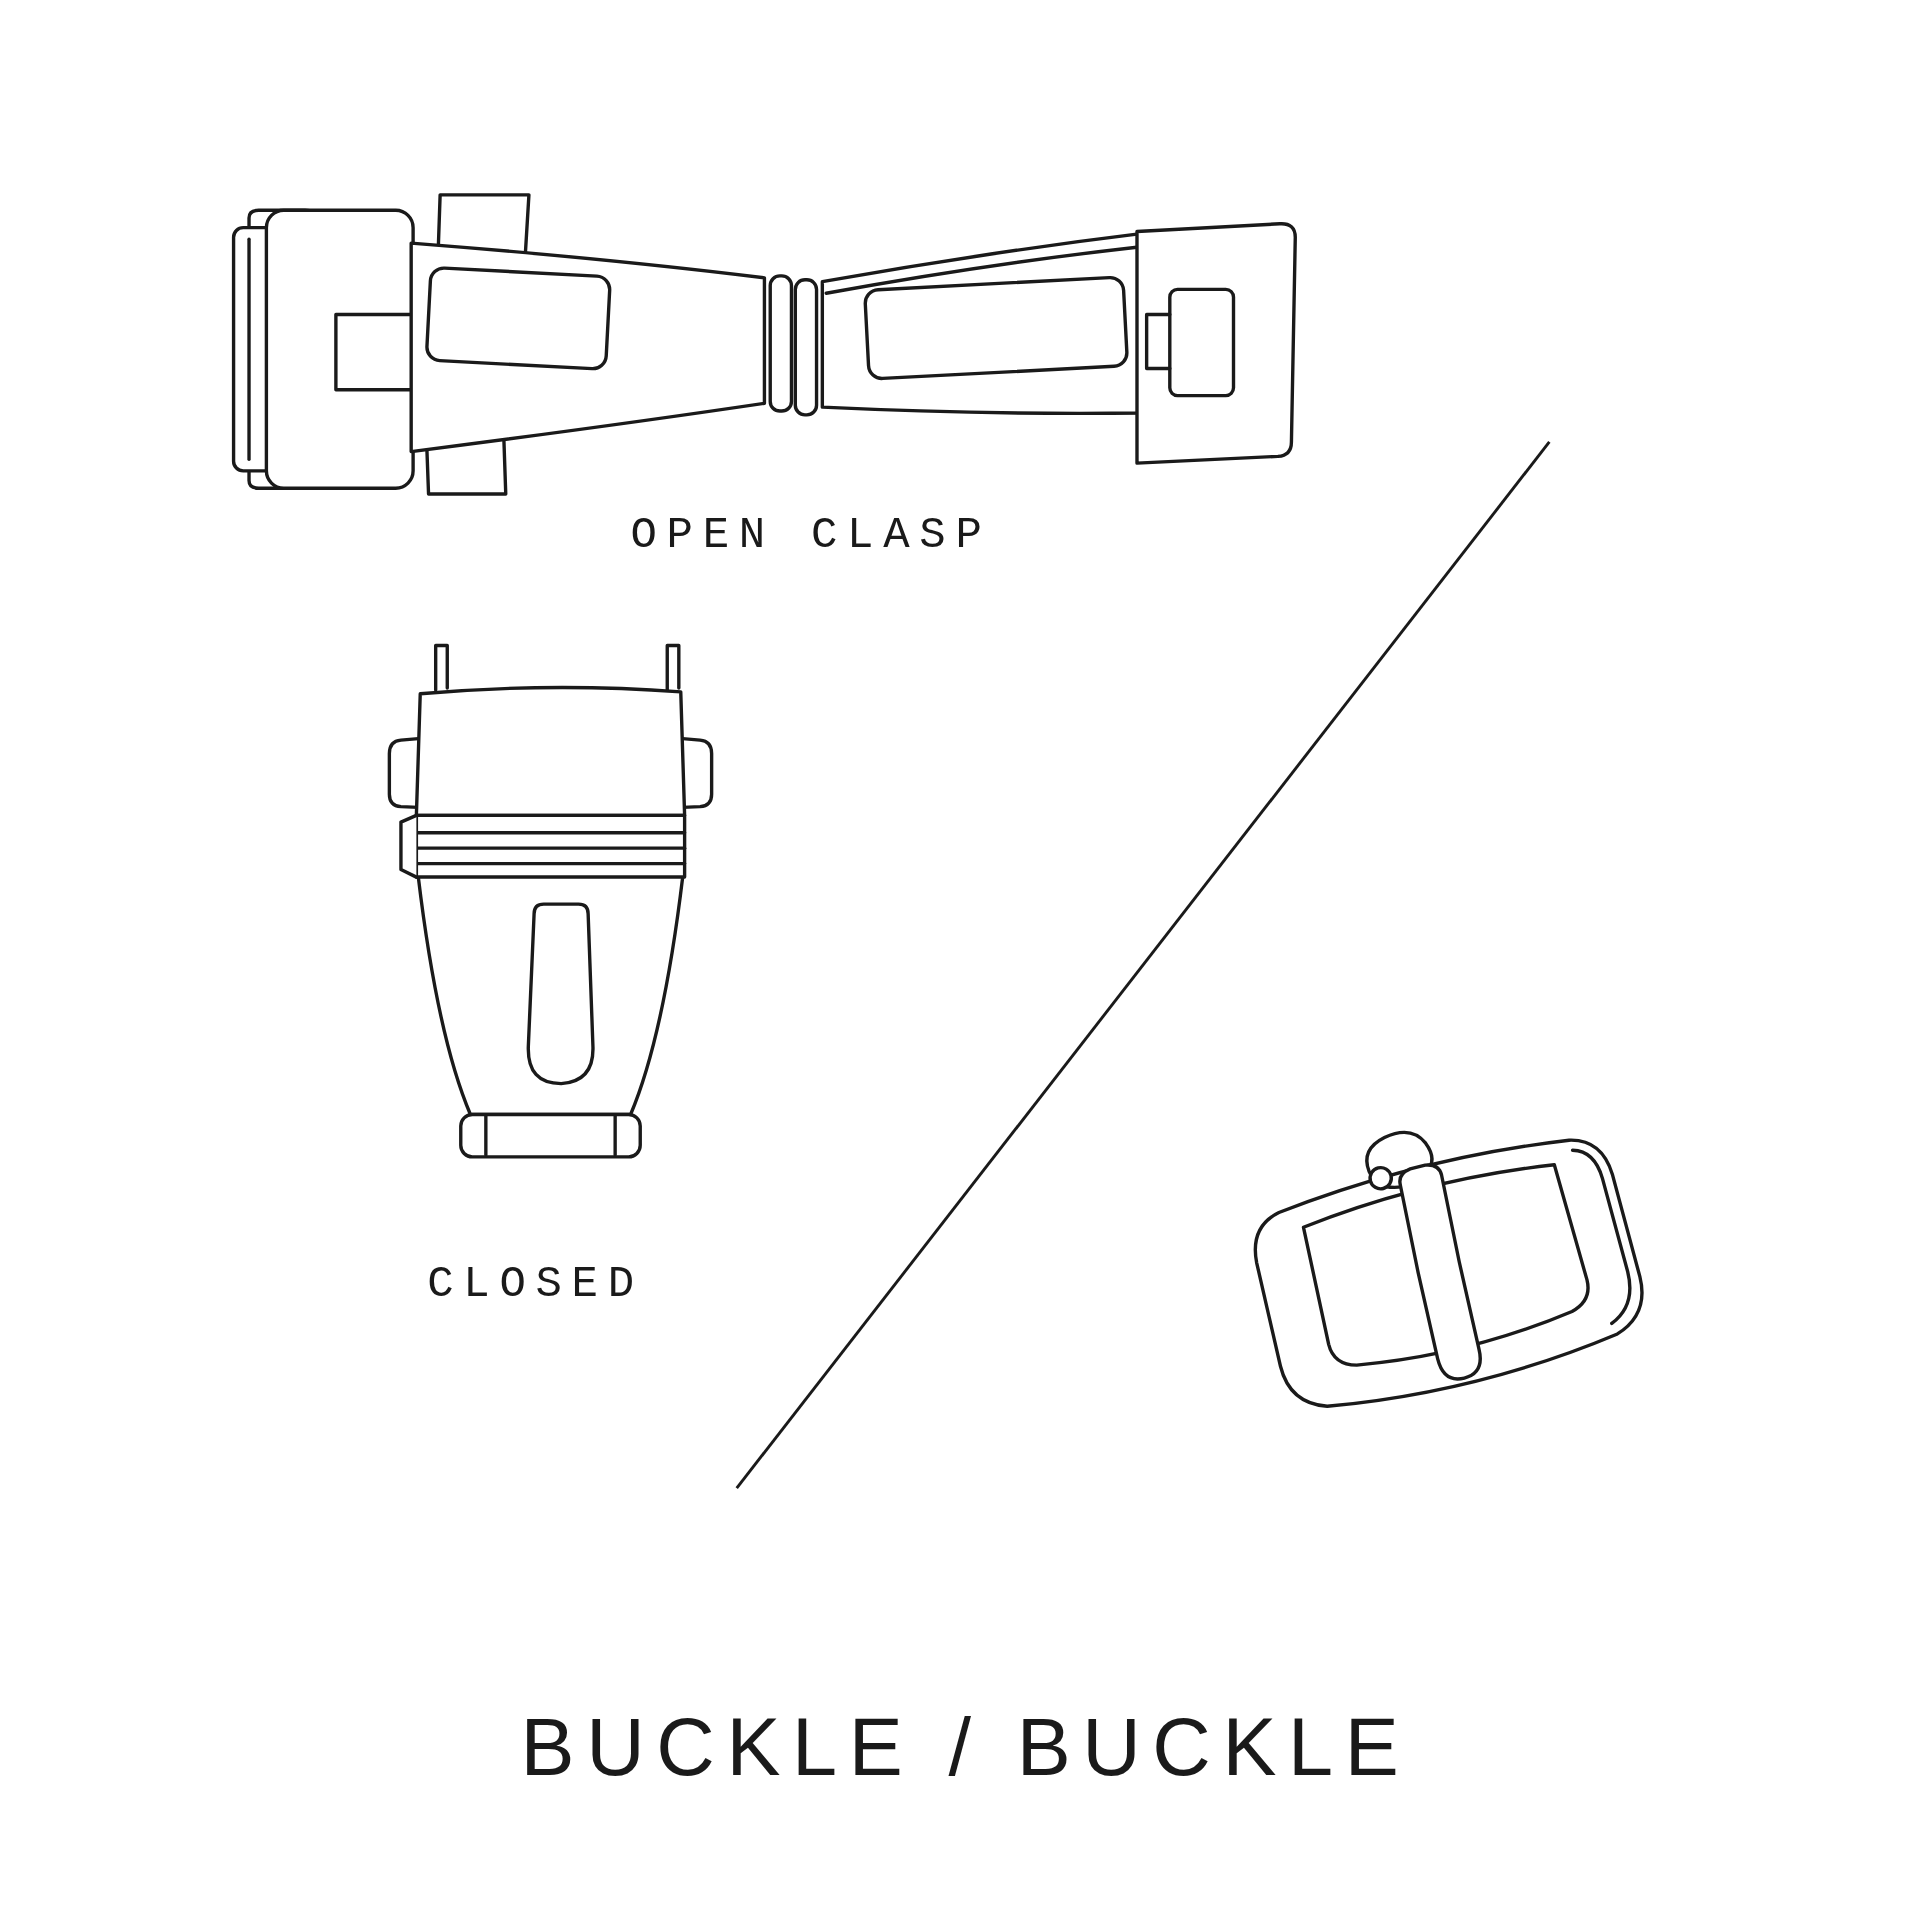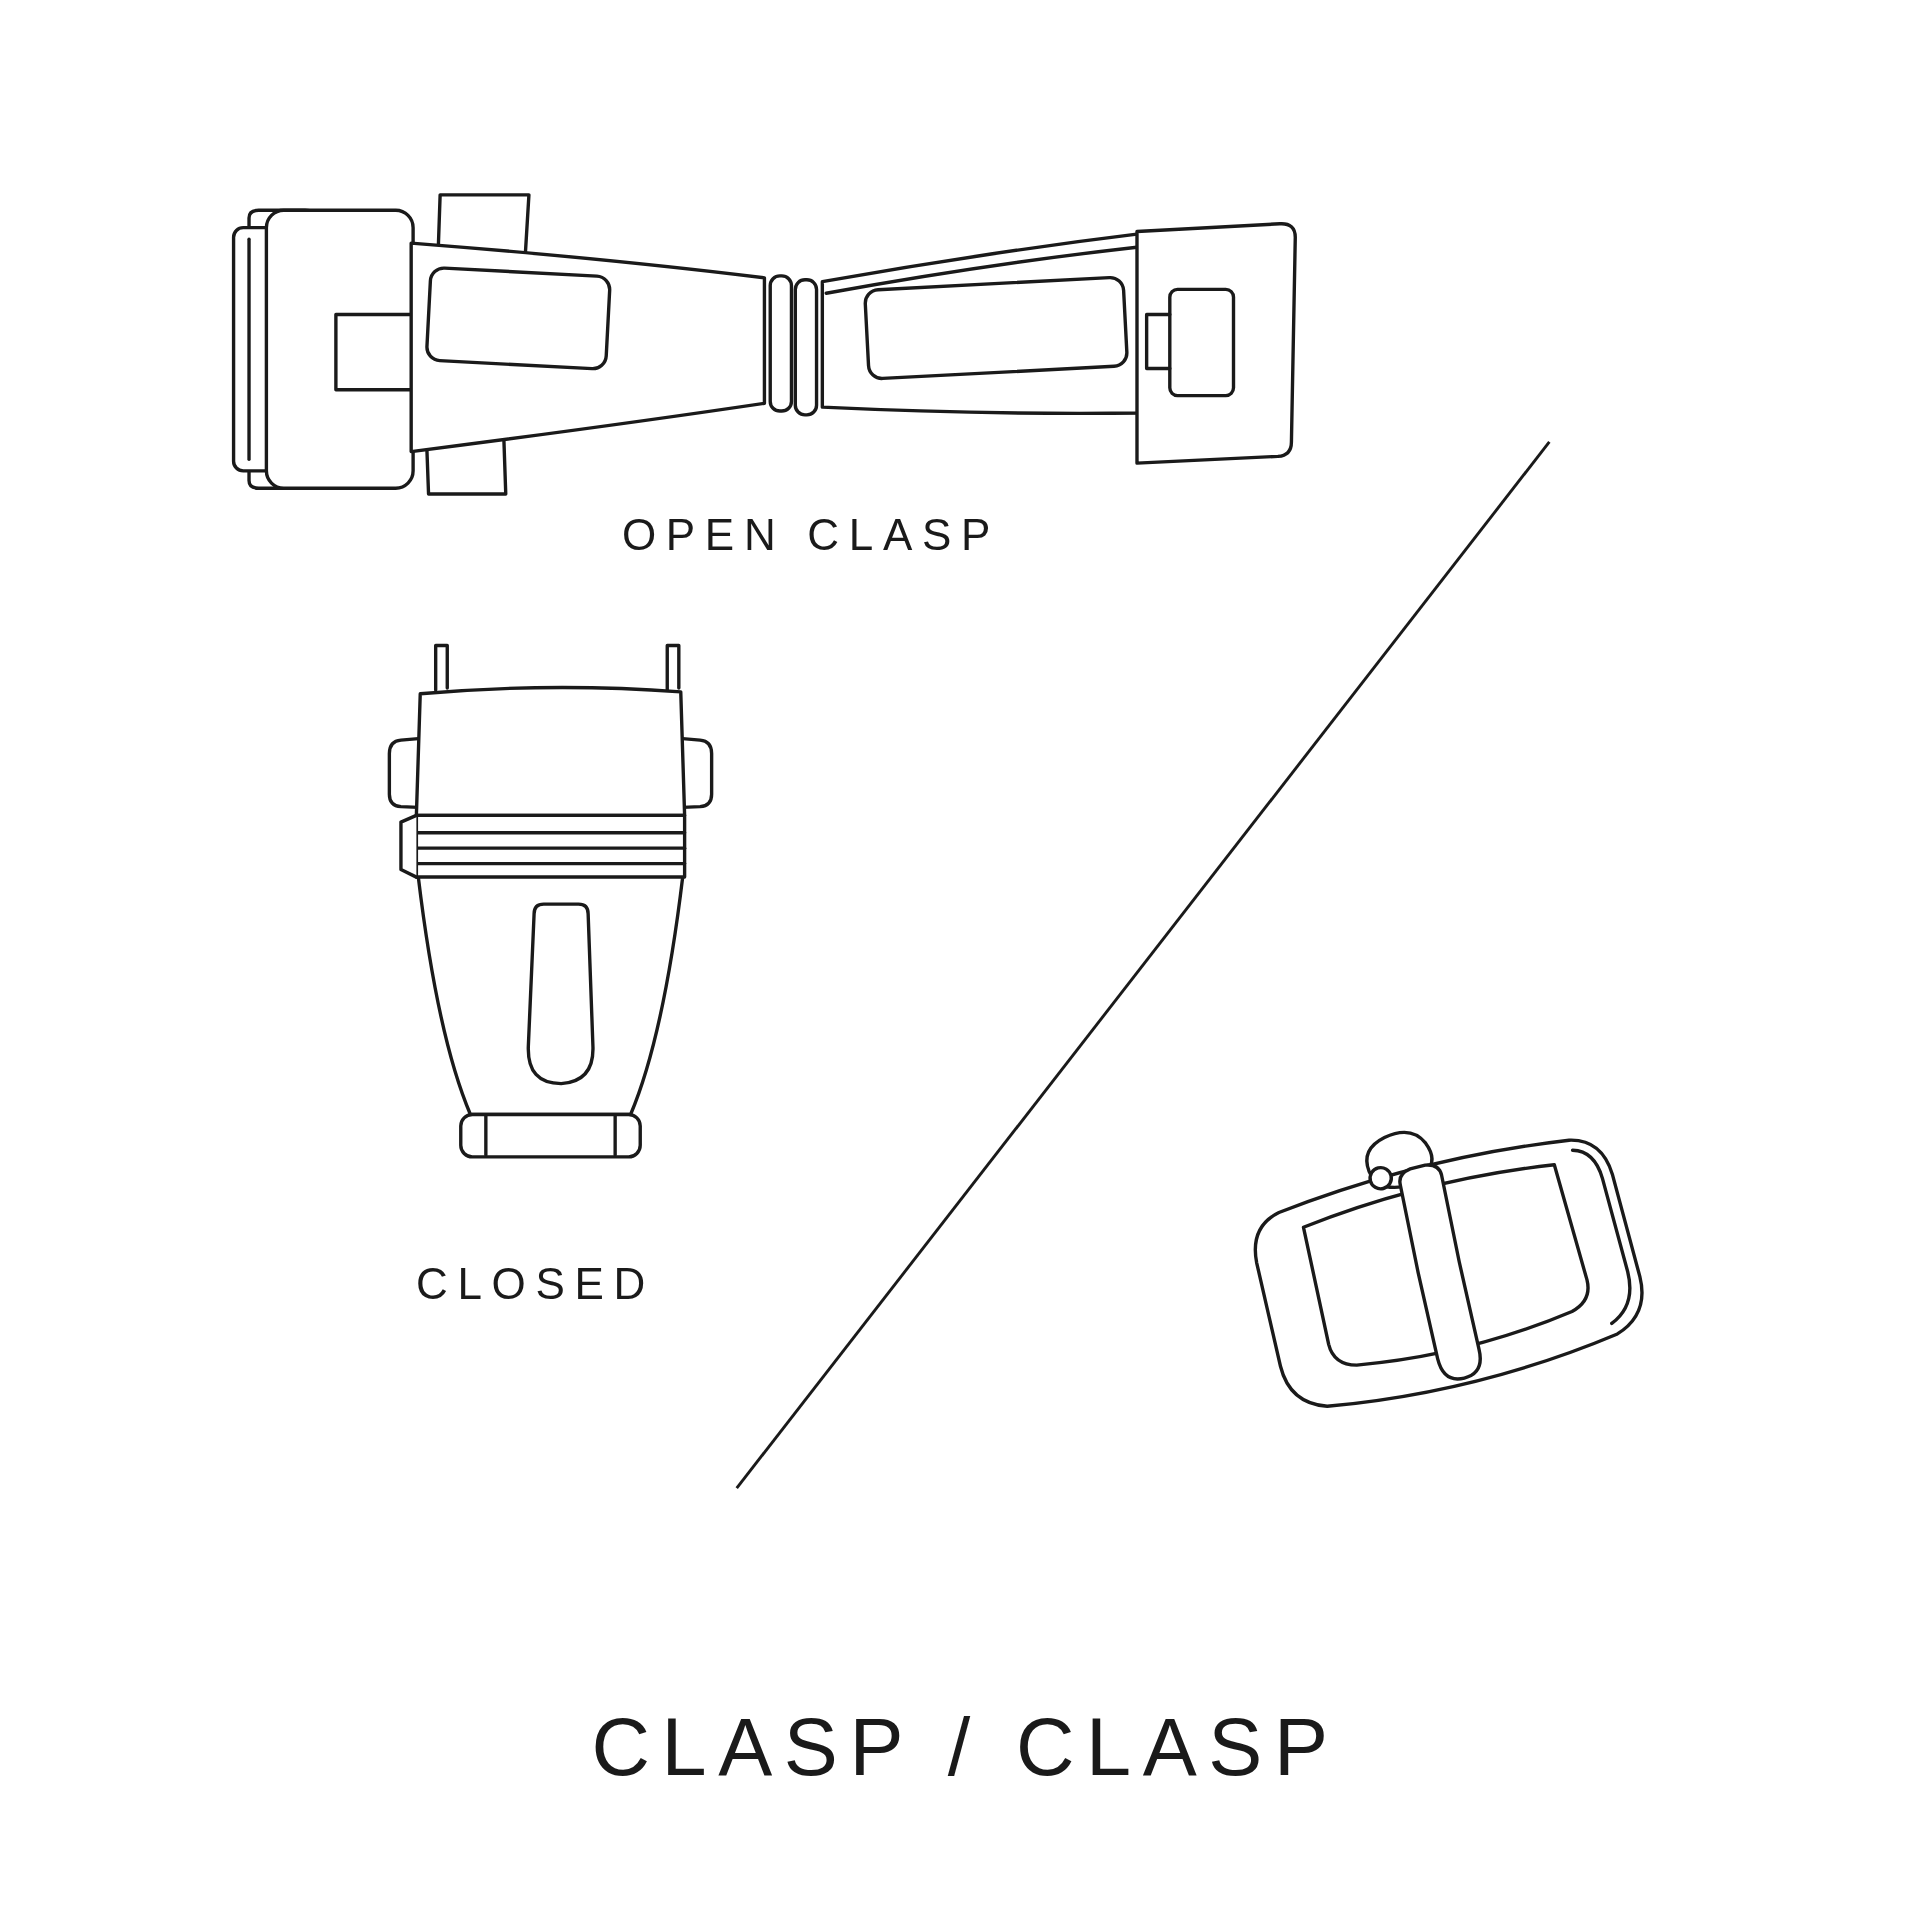--- a/index.html
+++ b/index.html
@@ -11,20 +11,21 @@
     font-family:"Liberation Sans", sans-serif;
   }
   .abs{position:absolute;}
   .caption{
     color:#1a1a1a;
     text-align:center;
     font-size:44px;
     letter-spacing:9.7px;
     font-weight:400;
     white-space:nowrap;
+    font-family:Liberation Mono, monospace;
   }
   .title{
     color:#1a1a1a;
     text-align:center;
     font-size:81px;
     letter-spacing:11.6px;
     font-weight:500;
     white-space:nowrap;
   }
   svg{display:block;overflow:visible;}
@@ -118,14 +119,14 @@
 
       <path d="M216,110 Q190,108 186,86 Q183,62 210,56 Q240,50 250,72 Q258,92 244,100" fill="none"></path>
 
       <circle cx="196" cy="96" r="11"></circle>
 
       <path d="M214,108 Q214,96 228,94 L244,94 Q258,96 258,108 L254,200 L252,292 Q252,318 230,318 Q208,318 208,292 L210,200 Z"></path>
     </g>
   </svg>
 </div>
 
-<div class="abs title" style="left:193px;top:1701px;width:1545px;">CLASP / CLASP</div>
+<div class="abs title" style="left:193px;top:1701px;width:1545px;">BUCKLE / BUCKLE</div>
 
 
 </body></html>

